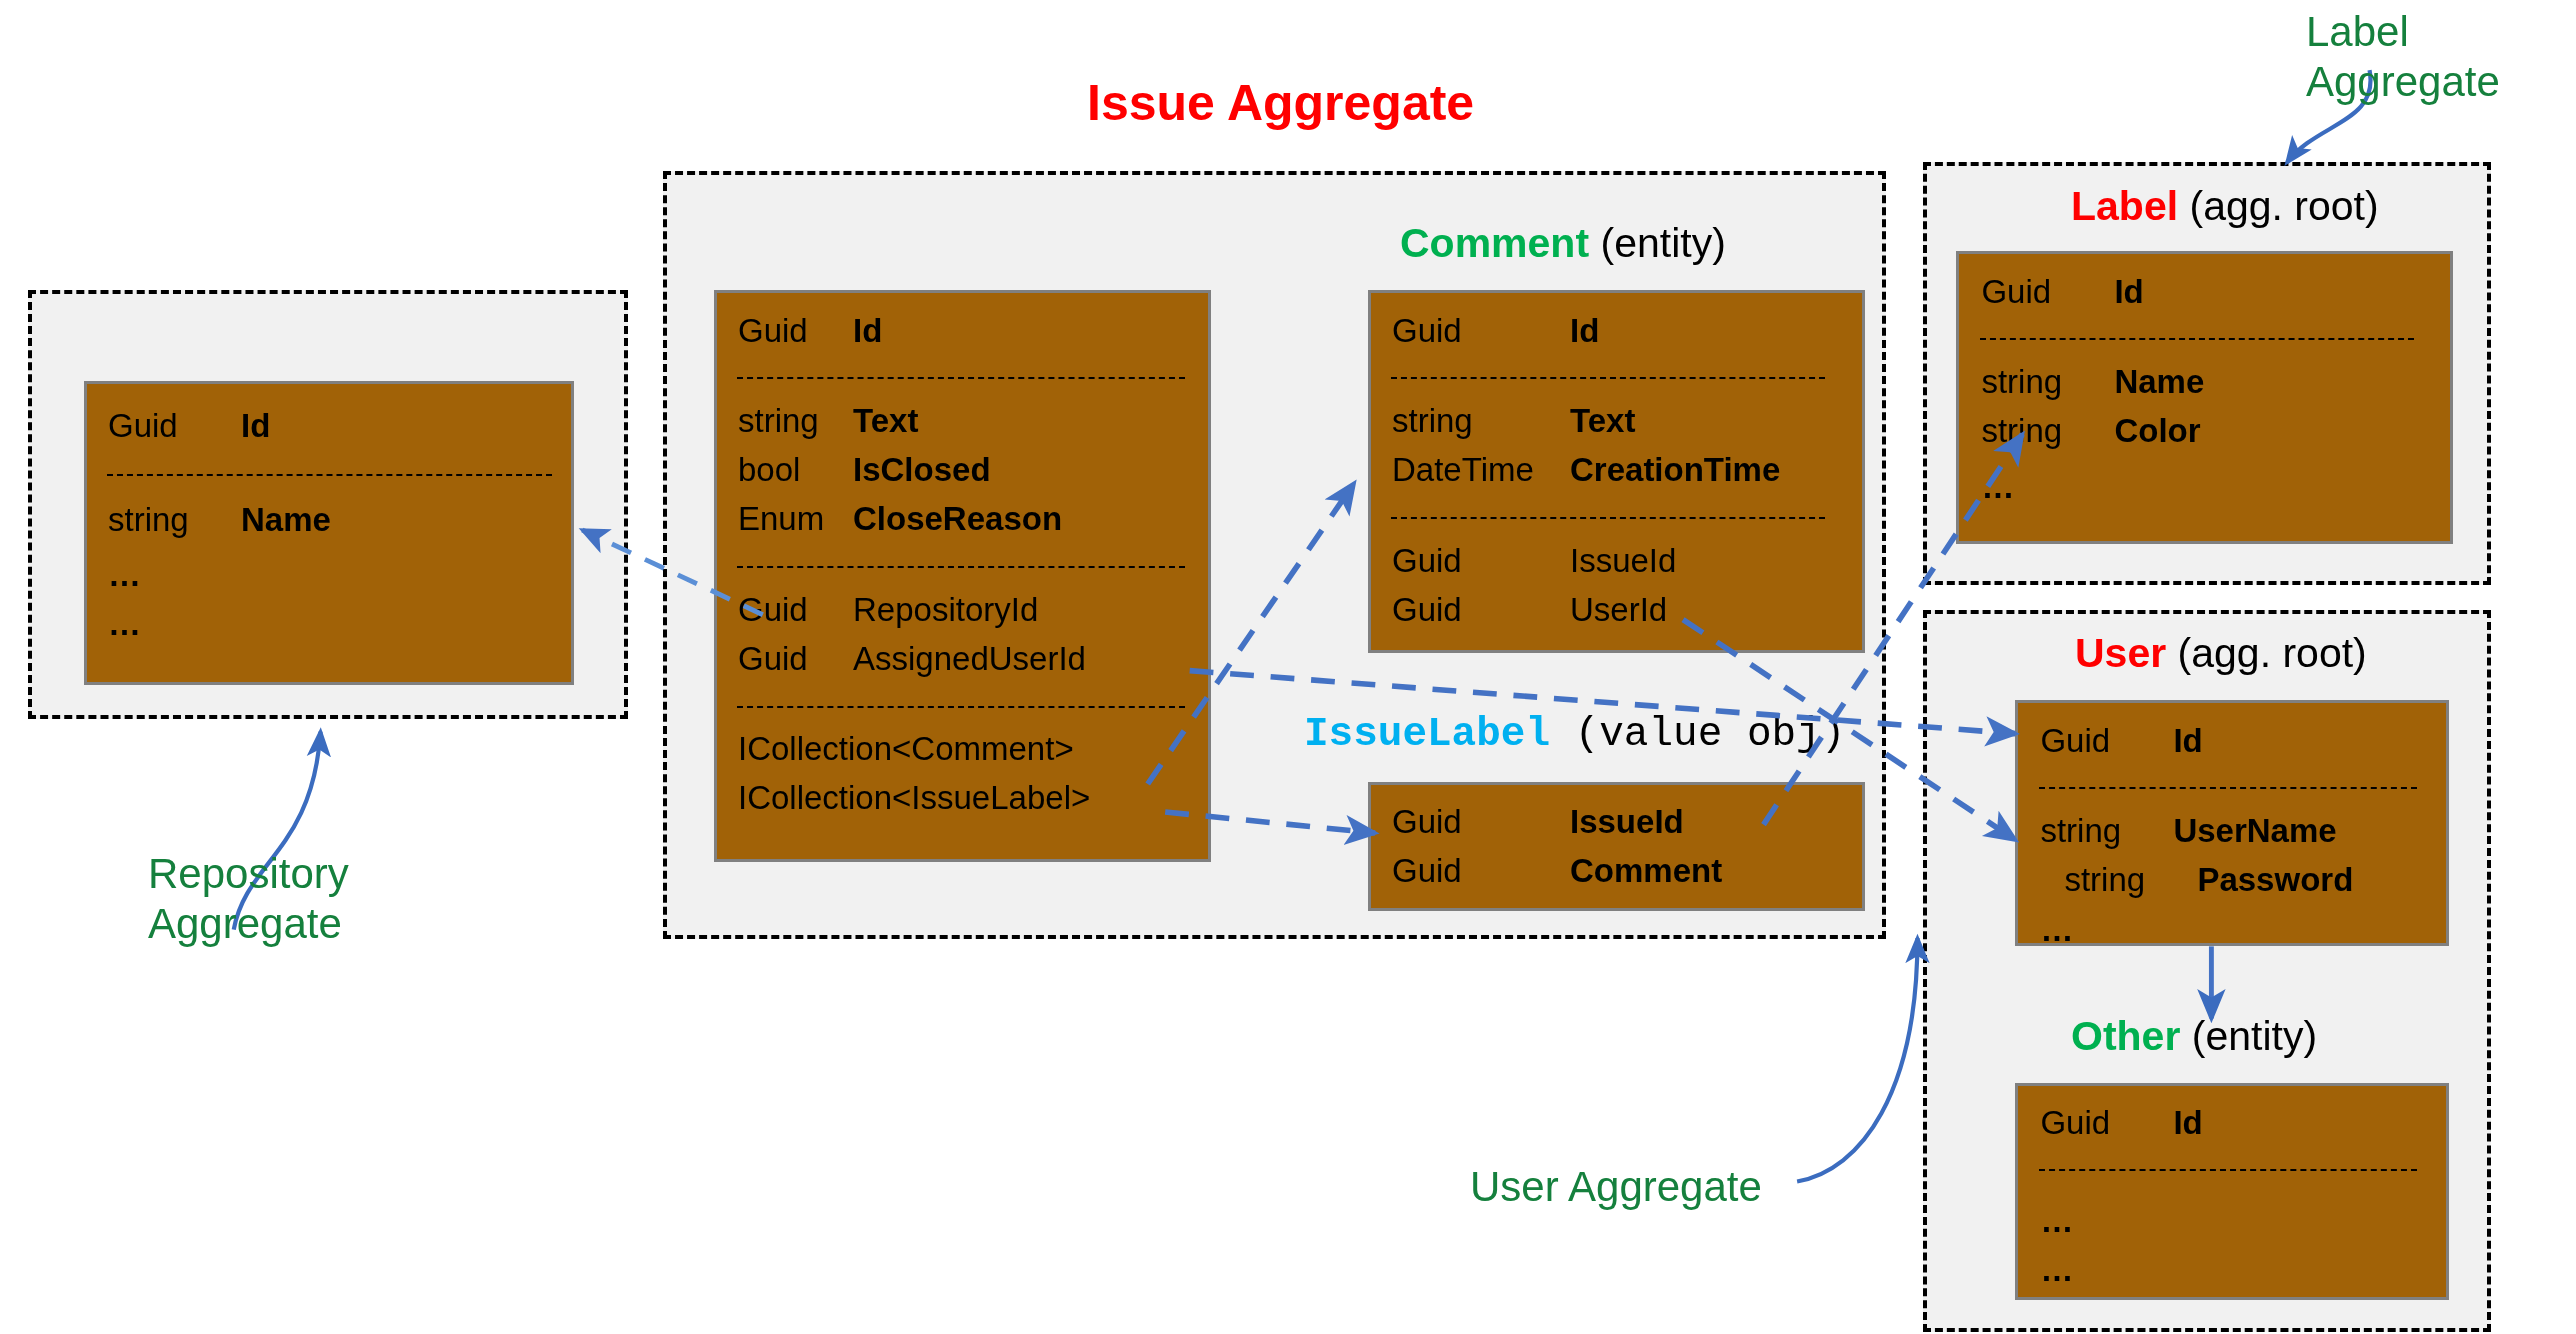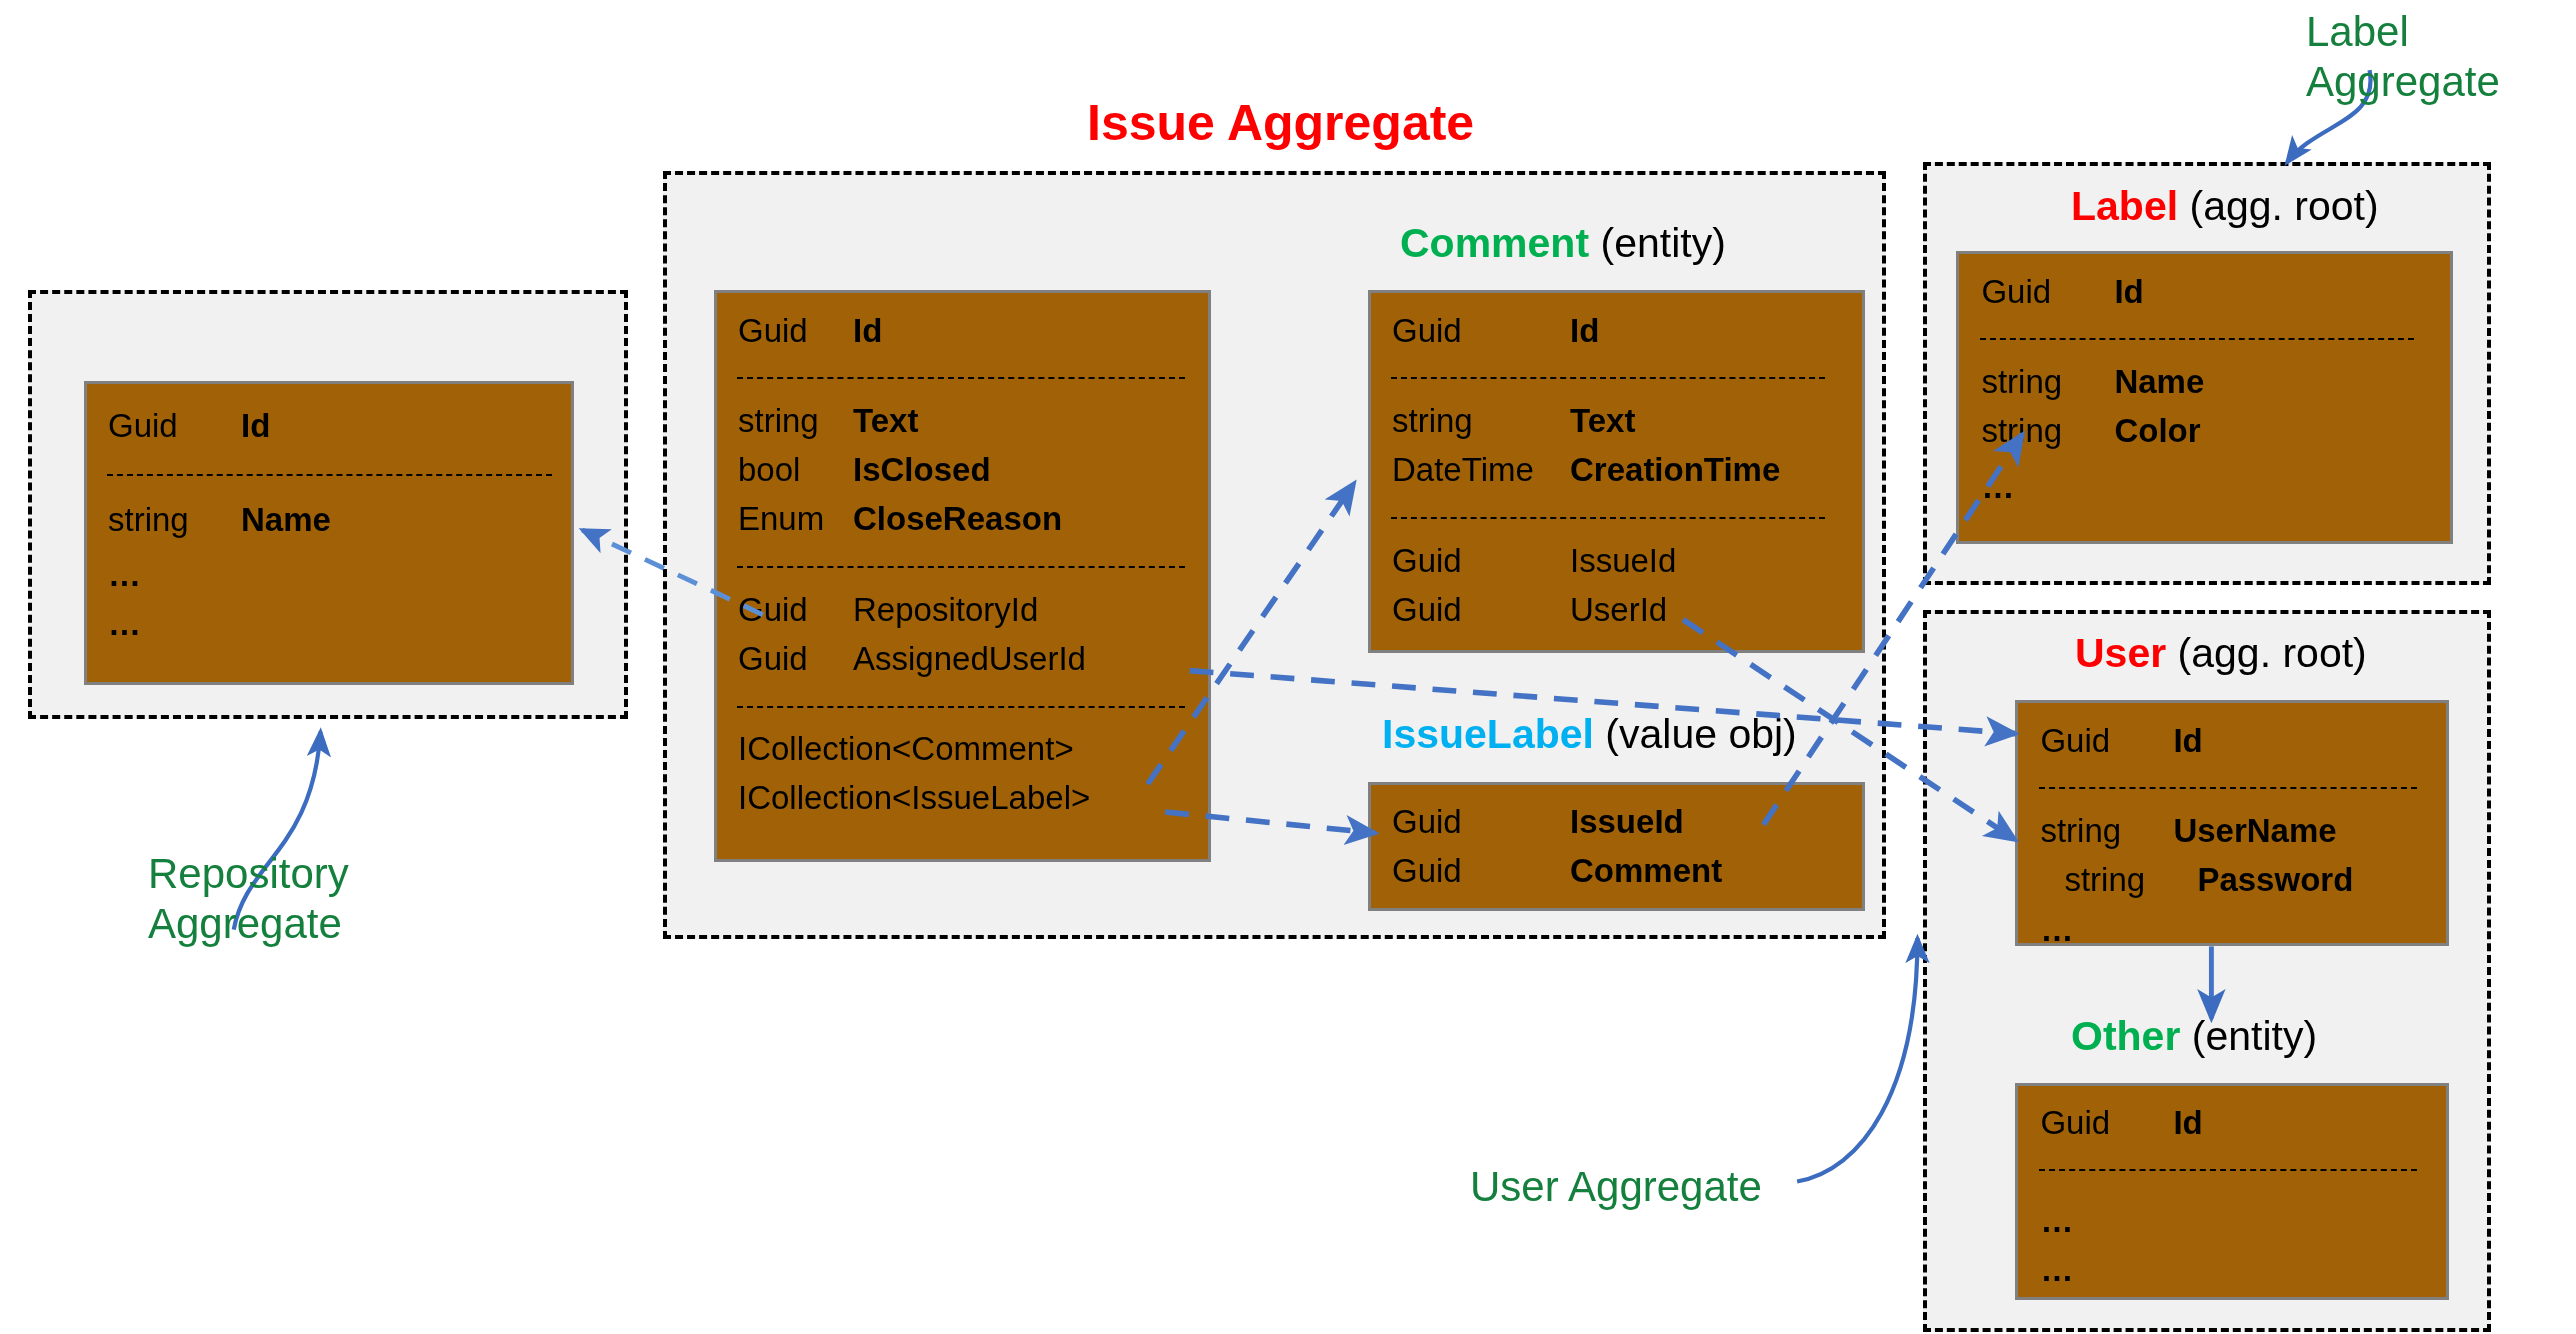--- a/index.html
+++ b/index.html
@@ -93,21 +93,20 @@
 
   
   .aggtitle {
     position: absolute;
     color: #ff0000;
     font-weight: bold;
     font-size: 50px;
     line-height: 1;
     white-space: nowrap;
     z-index: 6;
-    margin-top: 20px;
   }
 </style>
 </head>
 <body>
 
 <div id="stage">
 
   <svg id="wires" viewBox="0 0 3681 1907" xmlns="http://www.w3.org/2000/svg">
     <defs>
       <marker id="ah" markerWidth="7" markerHeight="7" refX="5.4" refY="3.1" orient="auto" markerUnits="strokeWidth">
@@ -219,21 +218,21 @@
     </div>
     <div class="sep" style="left:19.6px; top:224px; width:434px;"></div>
     <div class="row" style="left:21px; top:251px;">
       <span class="ty" style="width:178px;">Guid</span><span class="nmf">IssueId</span>
     </div>
     <div class="row" style="left:21px; top:300px;">
       <span class="ty" style="width:178px;">Guid</span><span class="nmf">UserId</span>
     </div>
   </div>
 
-  <div class="etitle" style="left:1382px; top:714px;">
+  <div class="etitle" style="left:1304px; top:714px;font-family:Liberation Mono, monospace;">
     <span class="nm cyan">IssueLabel</span><span> </span><span class="sub">(value obj)</span>
   </div>
 
   <div class="cls" style="left:1368px; top:782px; width:497px; height:129px;">
     <div class="row" style="left:21px; top:19.6px;">
       <span class="ty" style="width:178px;">Guid</span><span class="nmf b">IssueId</span>
     </div>
     <div class="row" style="left:21px; top:69px;">
       <span class="ty" style="width:178px;">Guid</span><span class="nmf b">Comment</span>
     </div>

